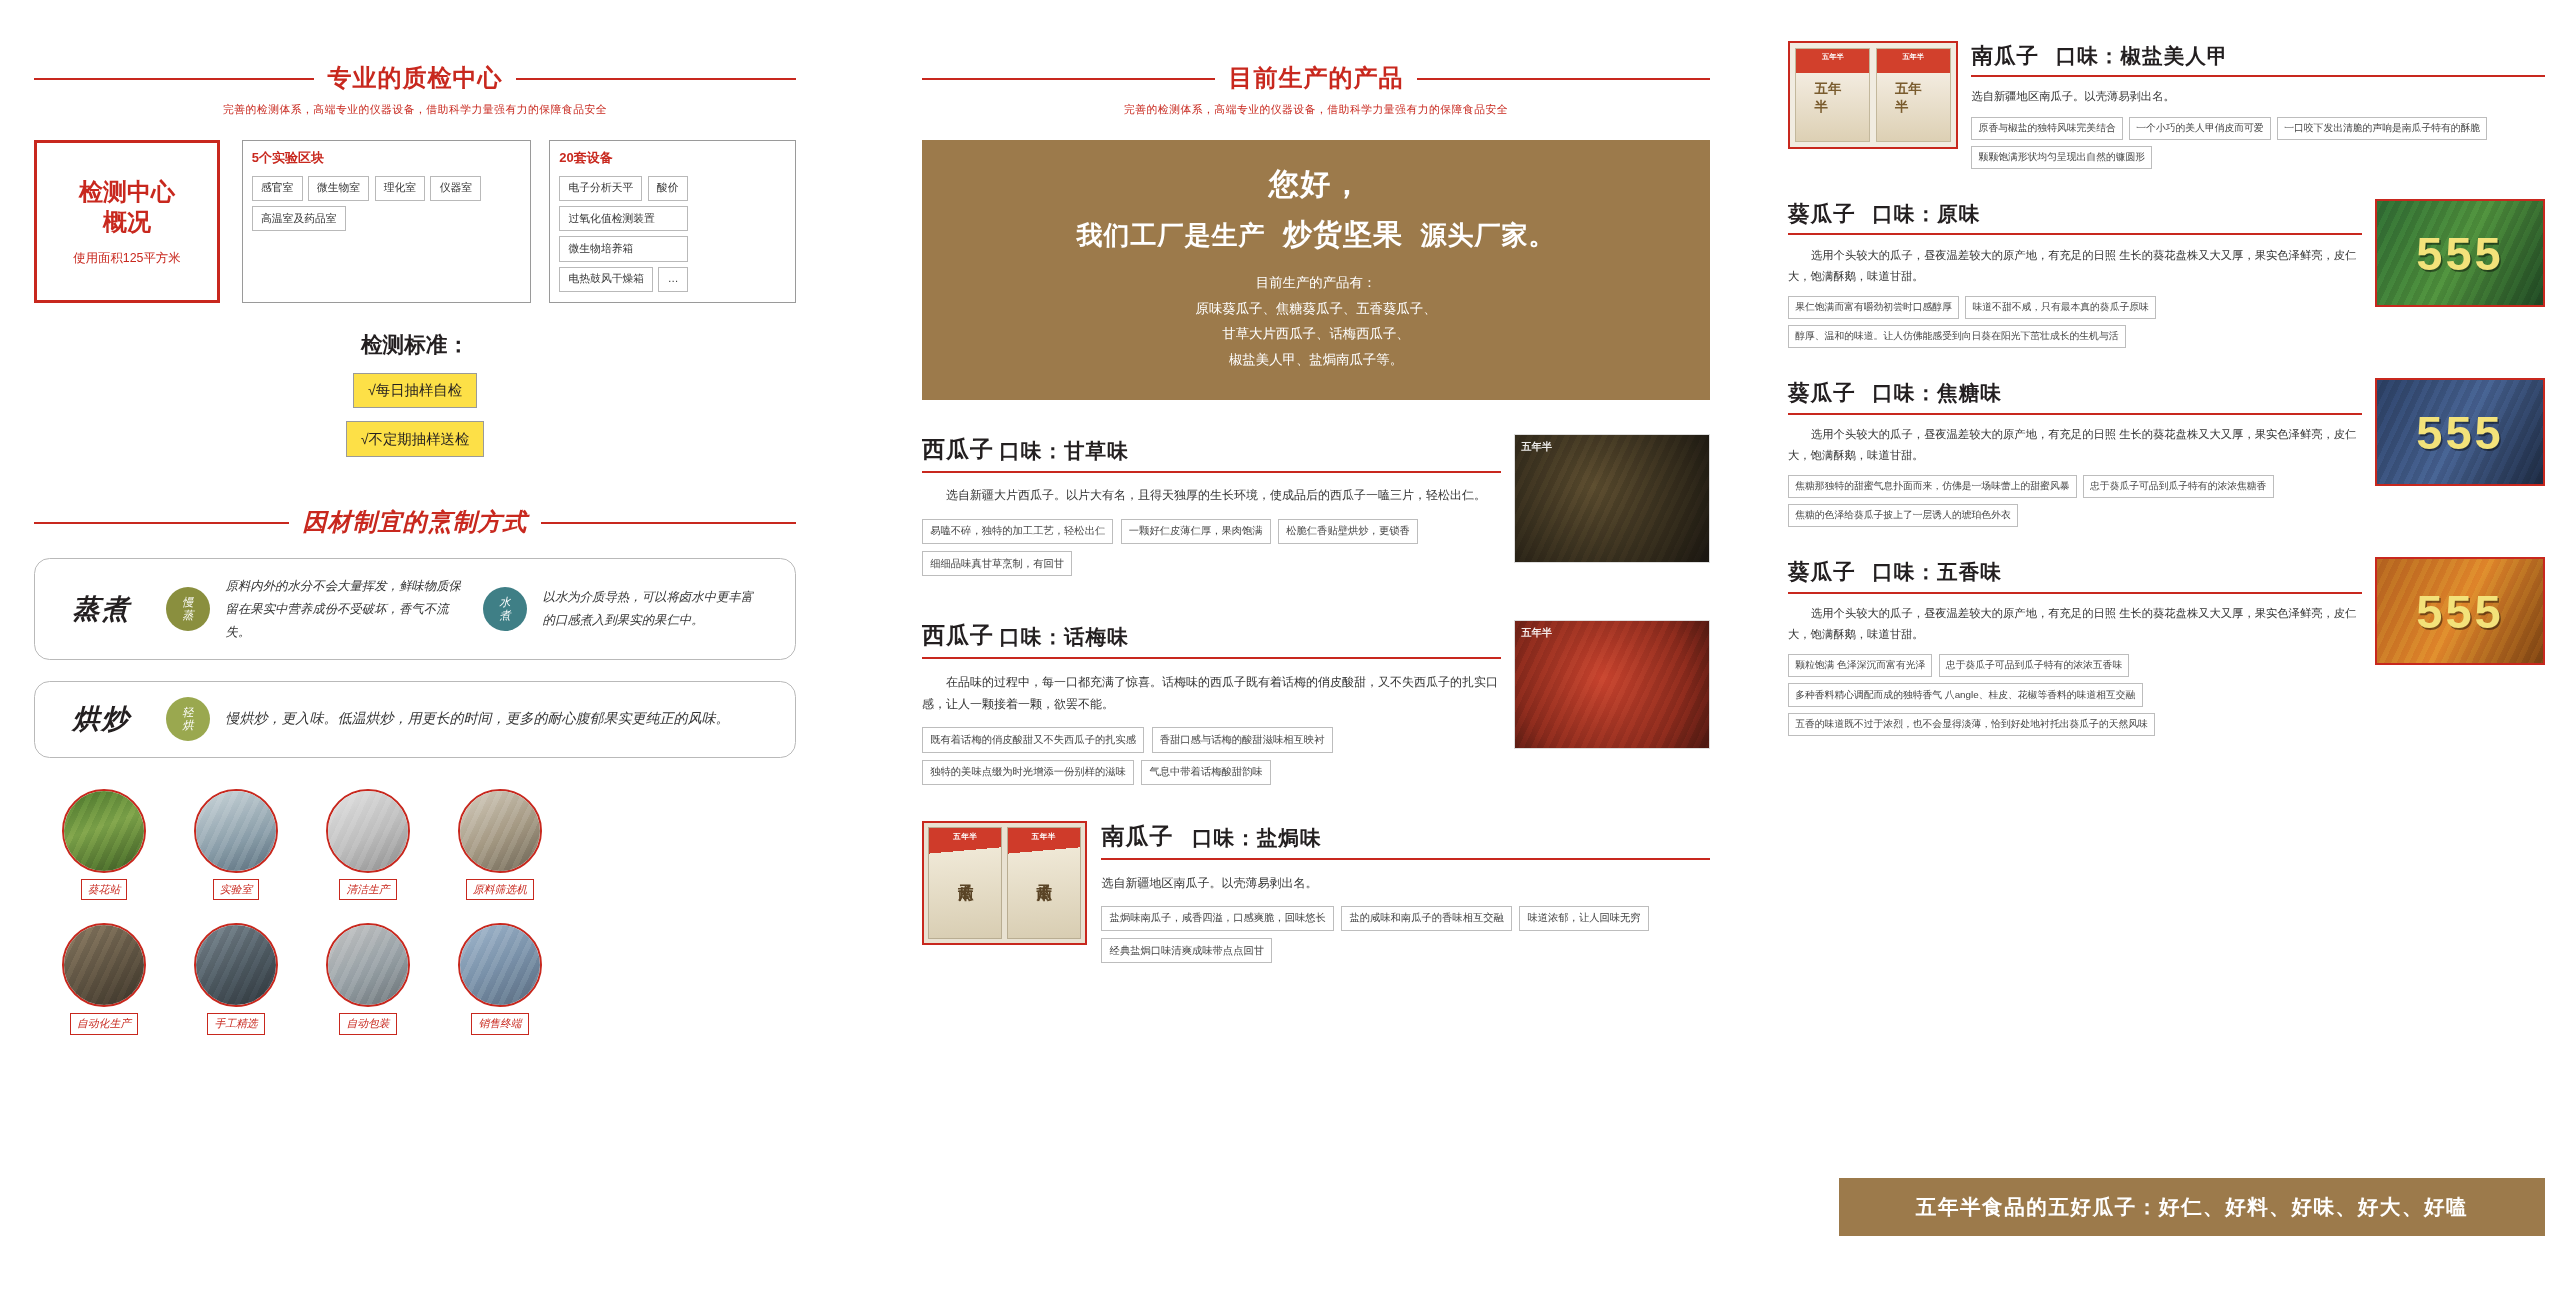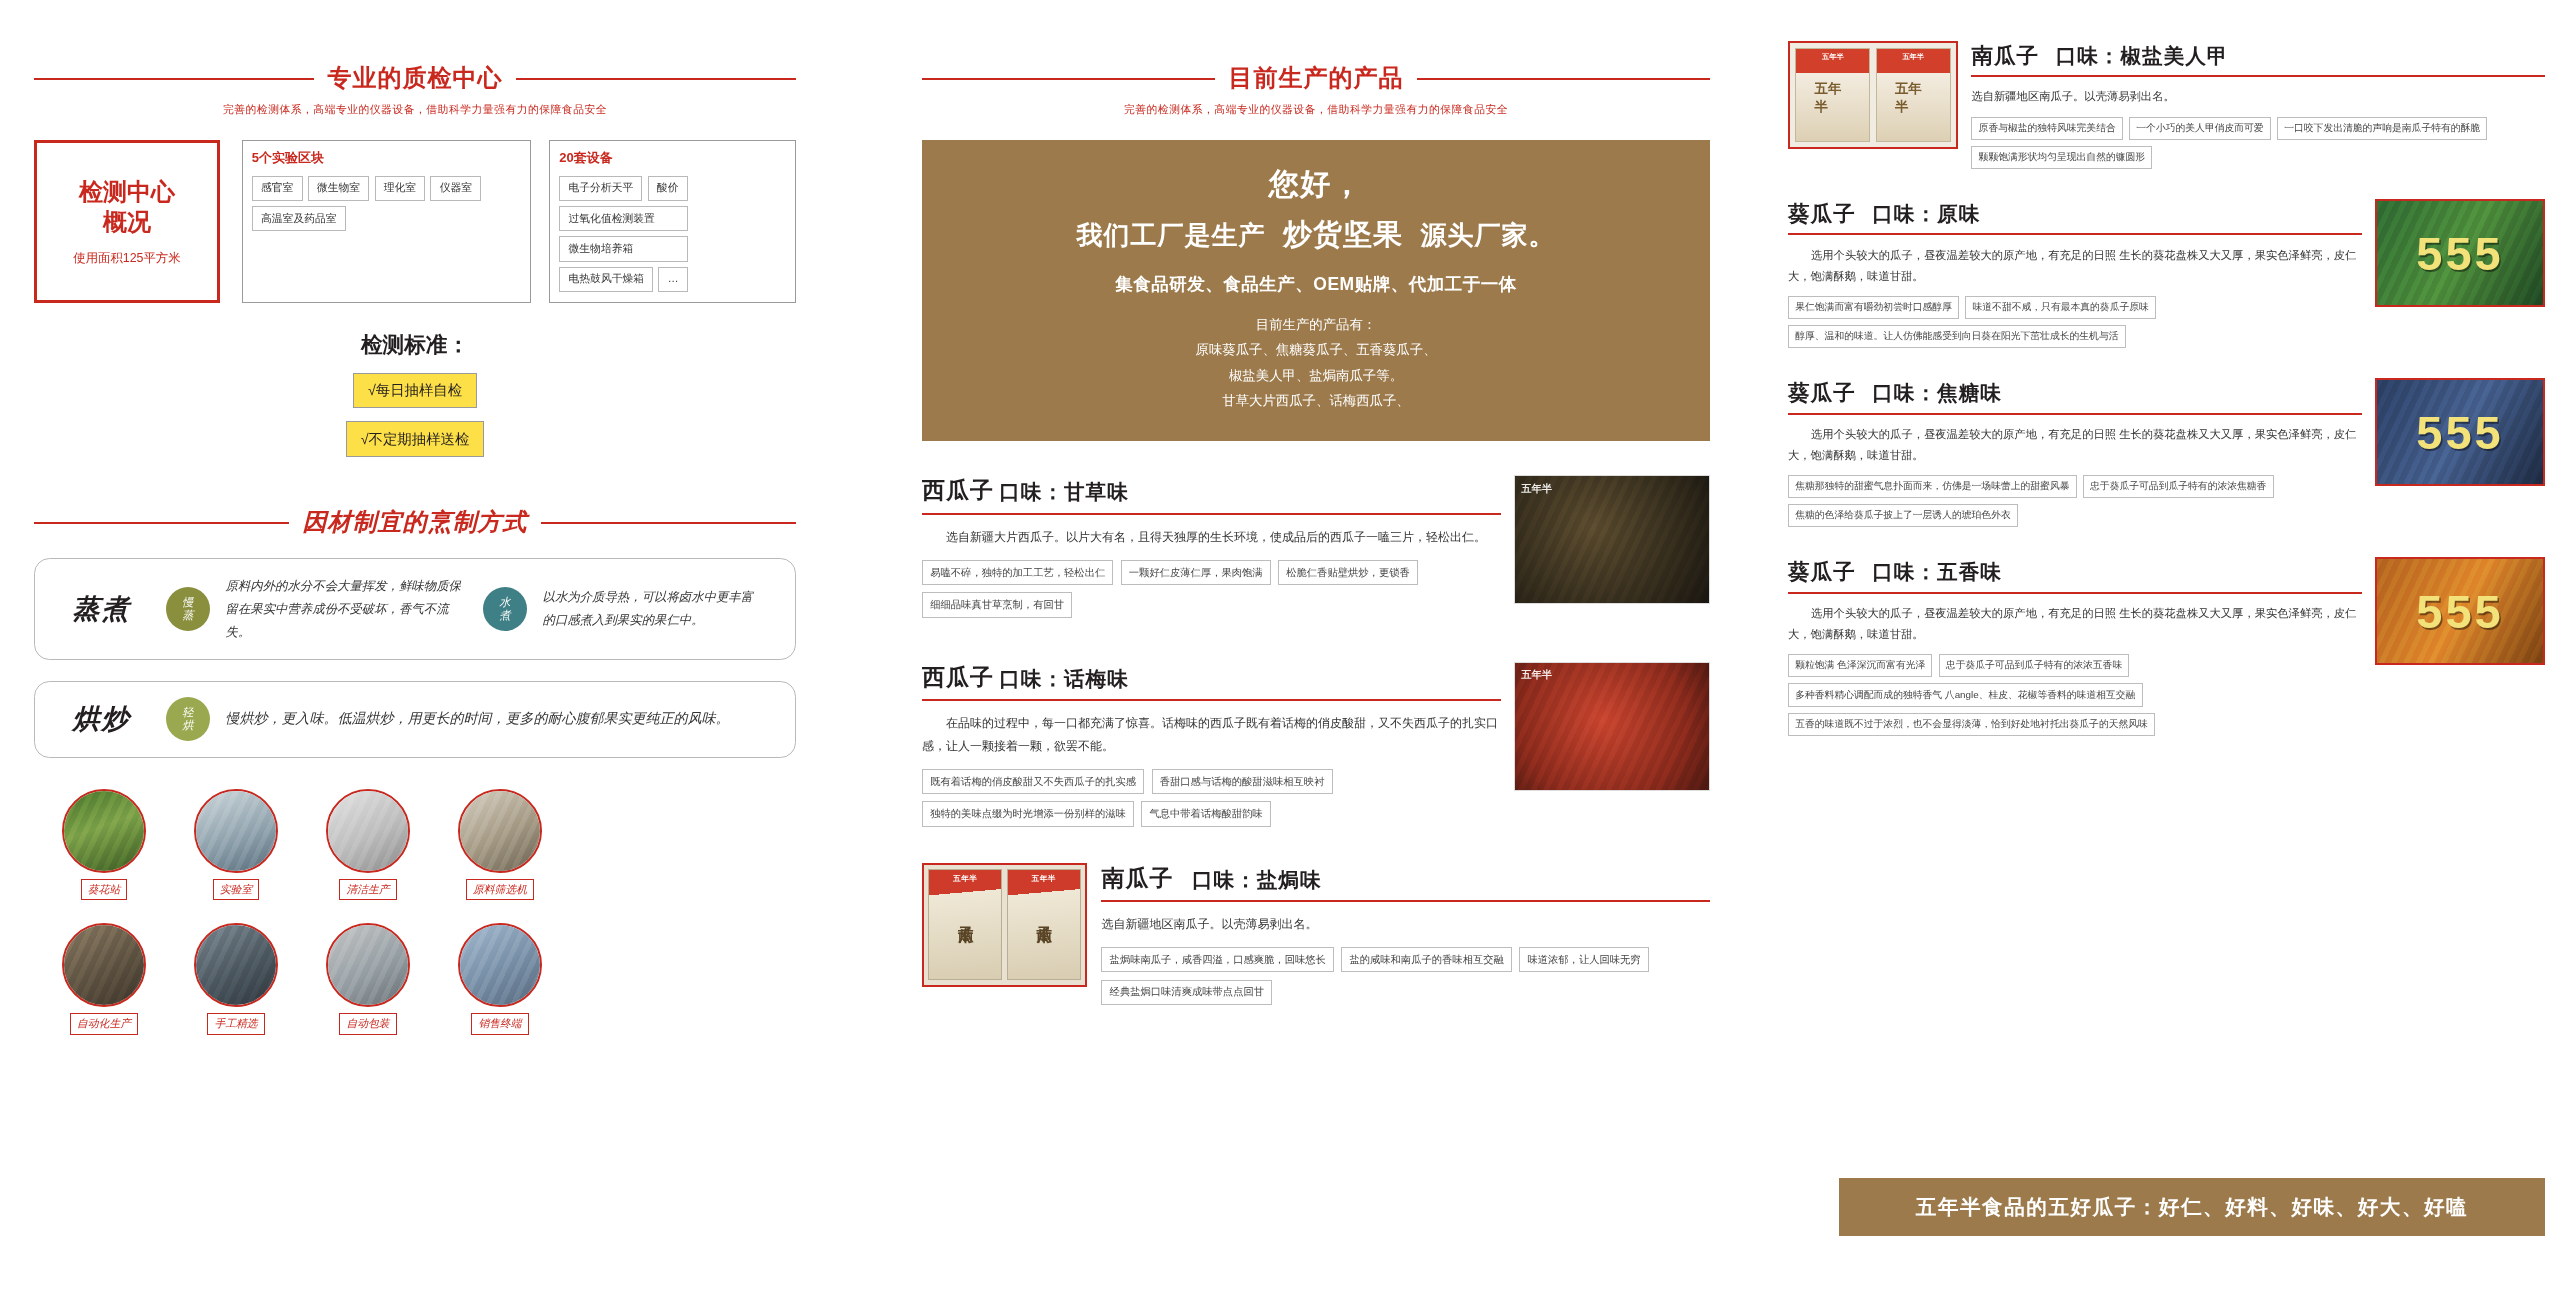--- a/index.html
+++ b/index.html
@@ -341,26 +341,25 @@
     </div>
     <div class="sec-sub">完善的检测体系，高端专业的仪器设备，借助科学力量强有力的保障食品安全</div>
 
     <div class="hero">
       <div class="l1">您好，</div>
       <div class="l2">
         <span>我们工厂是生产</span>
         <span class="hl" style="margin:0 9.3px">炒货坚果</span>
         <span>源头厂家。</span>
       </div>
-      <div class="l3">集食品研发、食品生产、OEM贴牌、代加工于一体</div>
       <div class="l4">
         <div>目前生产的产品有：</div>
         <div>原味葵瓜子、焦糖葵瓜子、五香葵瓜子、</div>
+        <div>甘草大片西瓜子、话梅西瓜子、</div>
         <div>椒盐美人甲、盐焗南瓜子等。</div>
-        <div>甘草大片西瓜子、话梅西瓜子、</div>
       </div>
     </div>
 
     <div class="prod">
       <div class="prod-main">
         <div class="prod-title-row">
           <span class="p-name">西瓜子</span>
           <span class="p-flav">口味：甘草味</span>
         </div>
         <div class="p-underline"></div>

